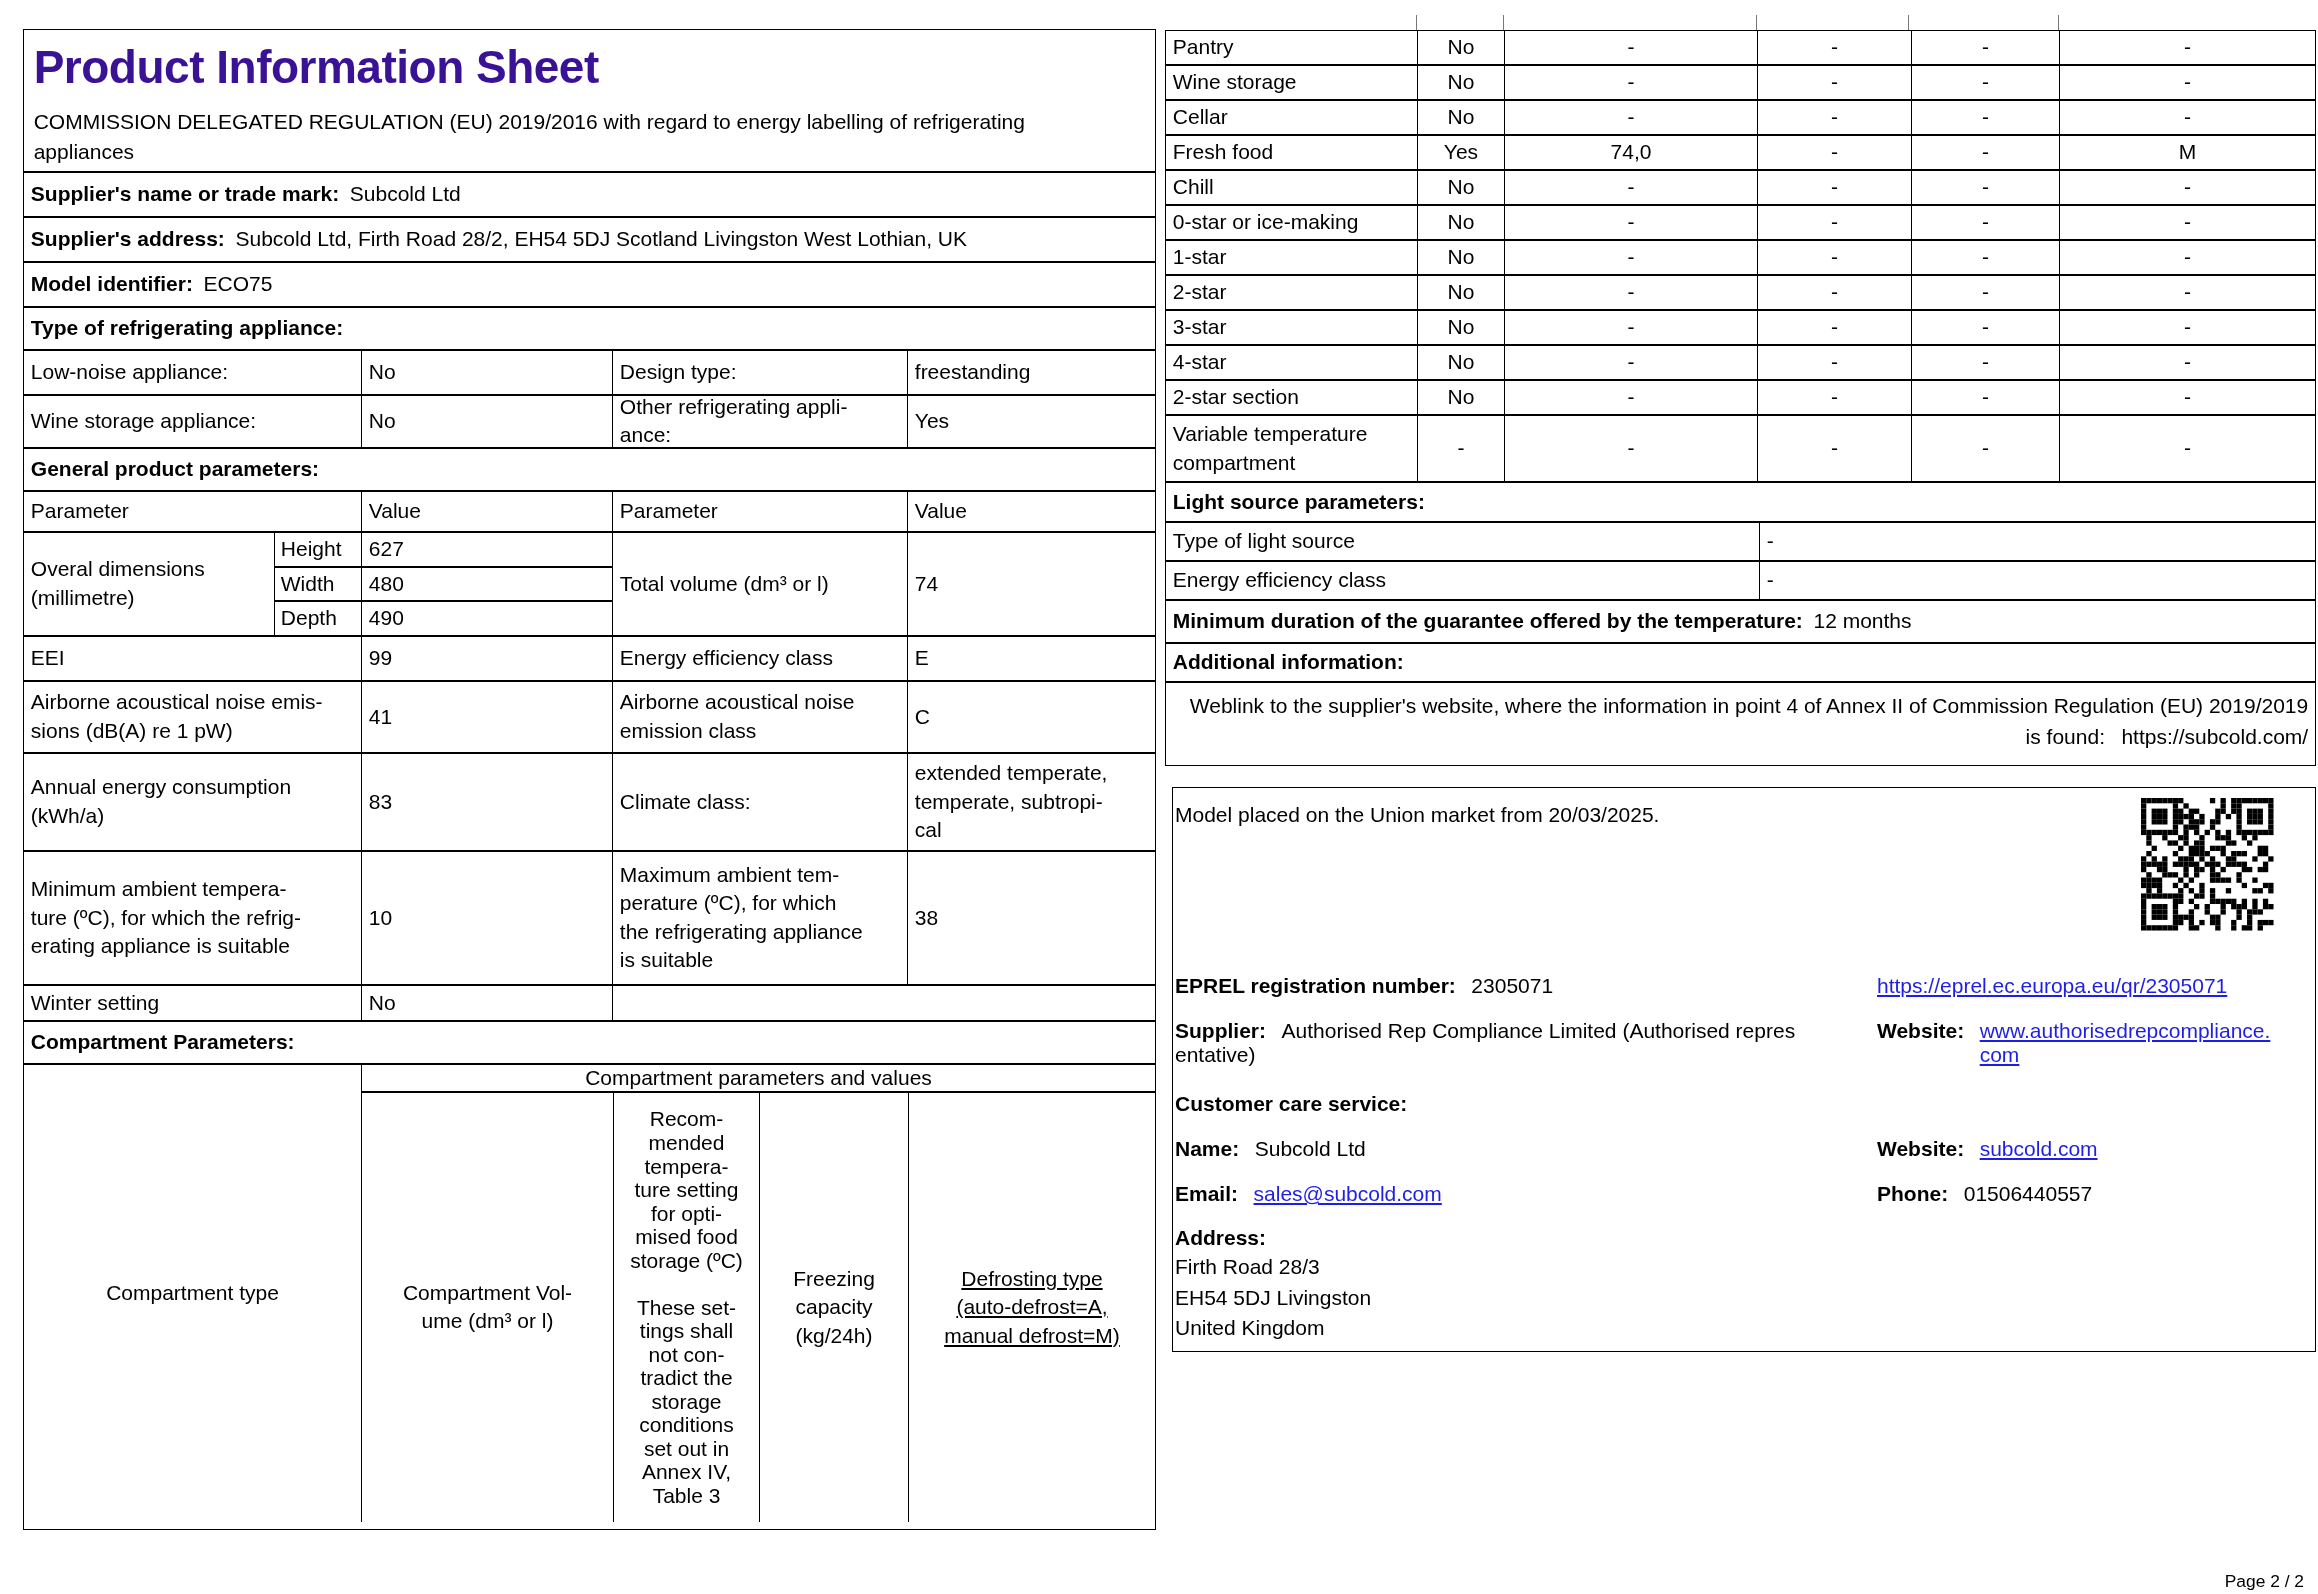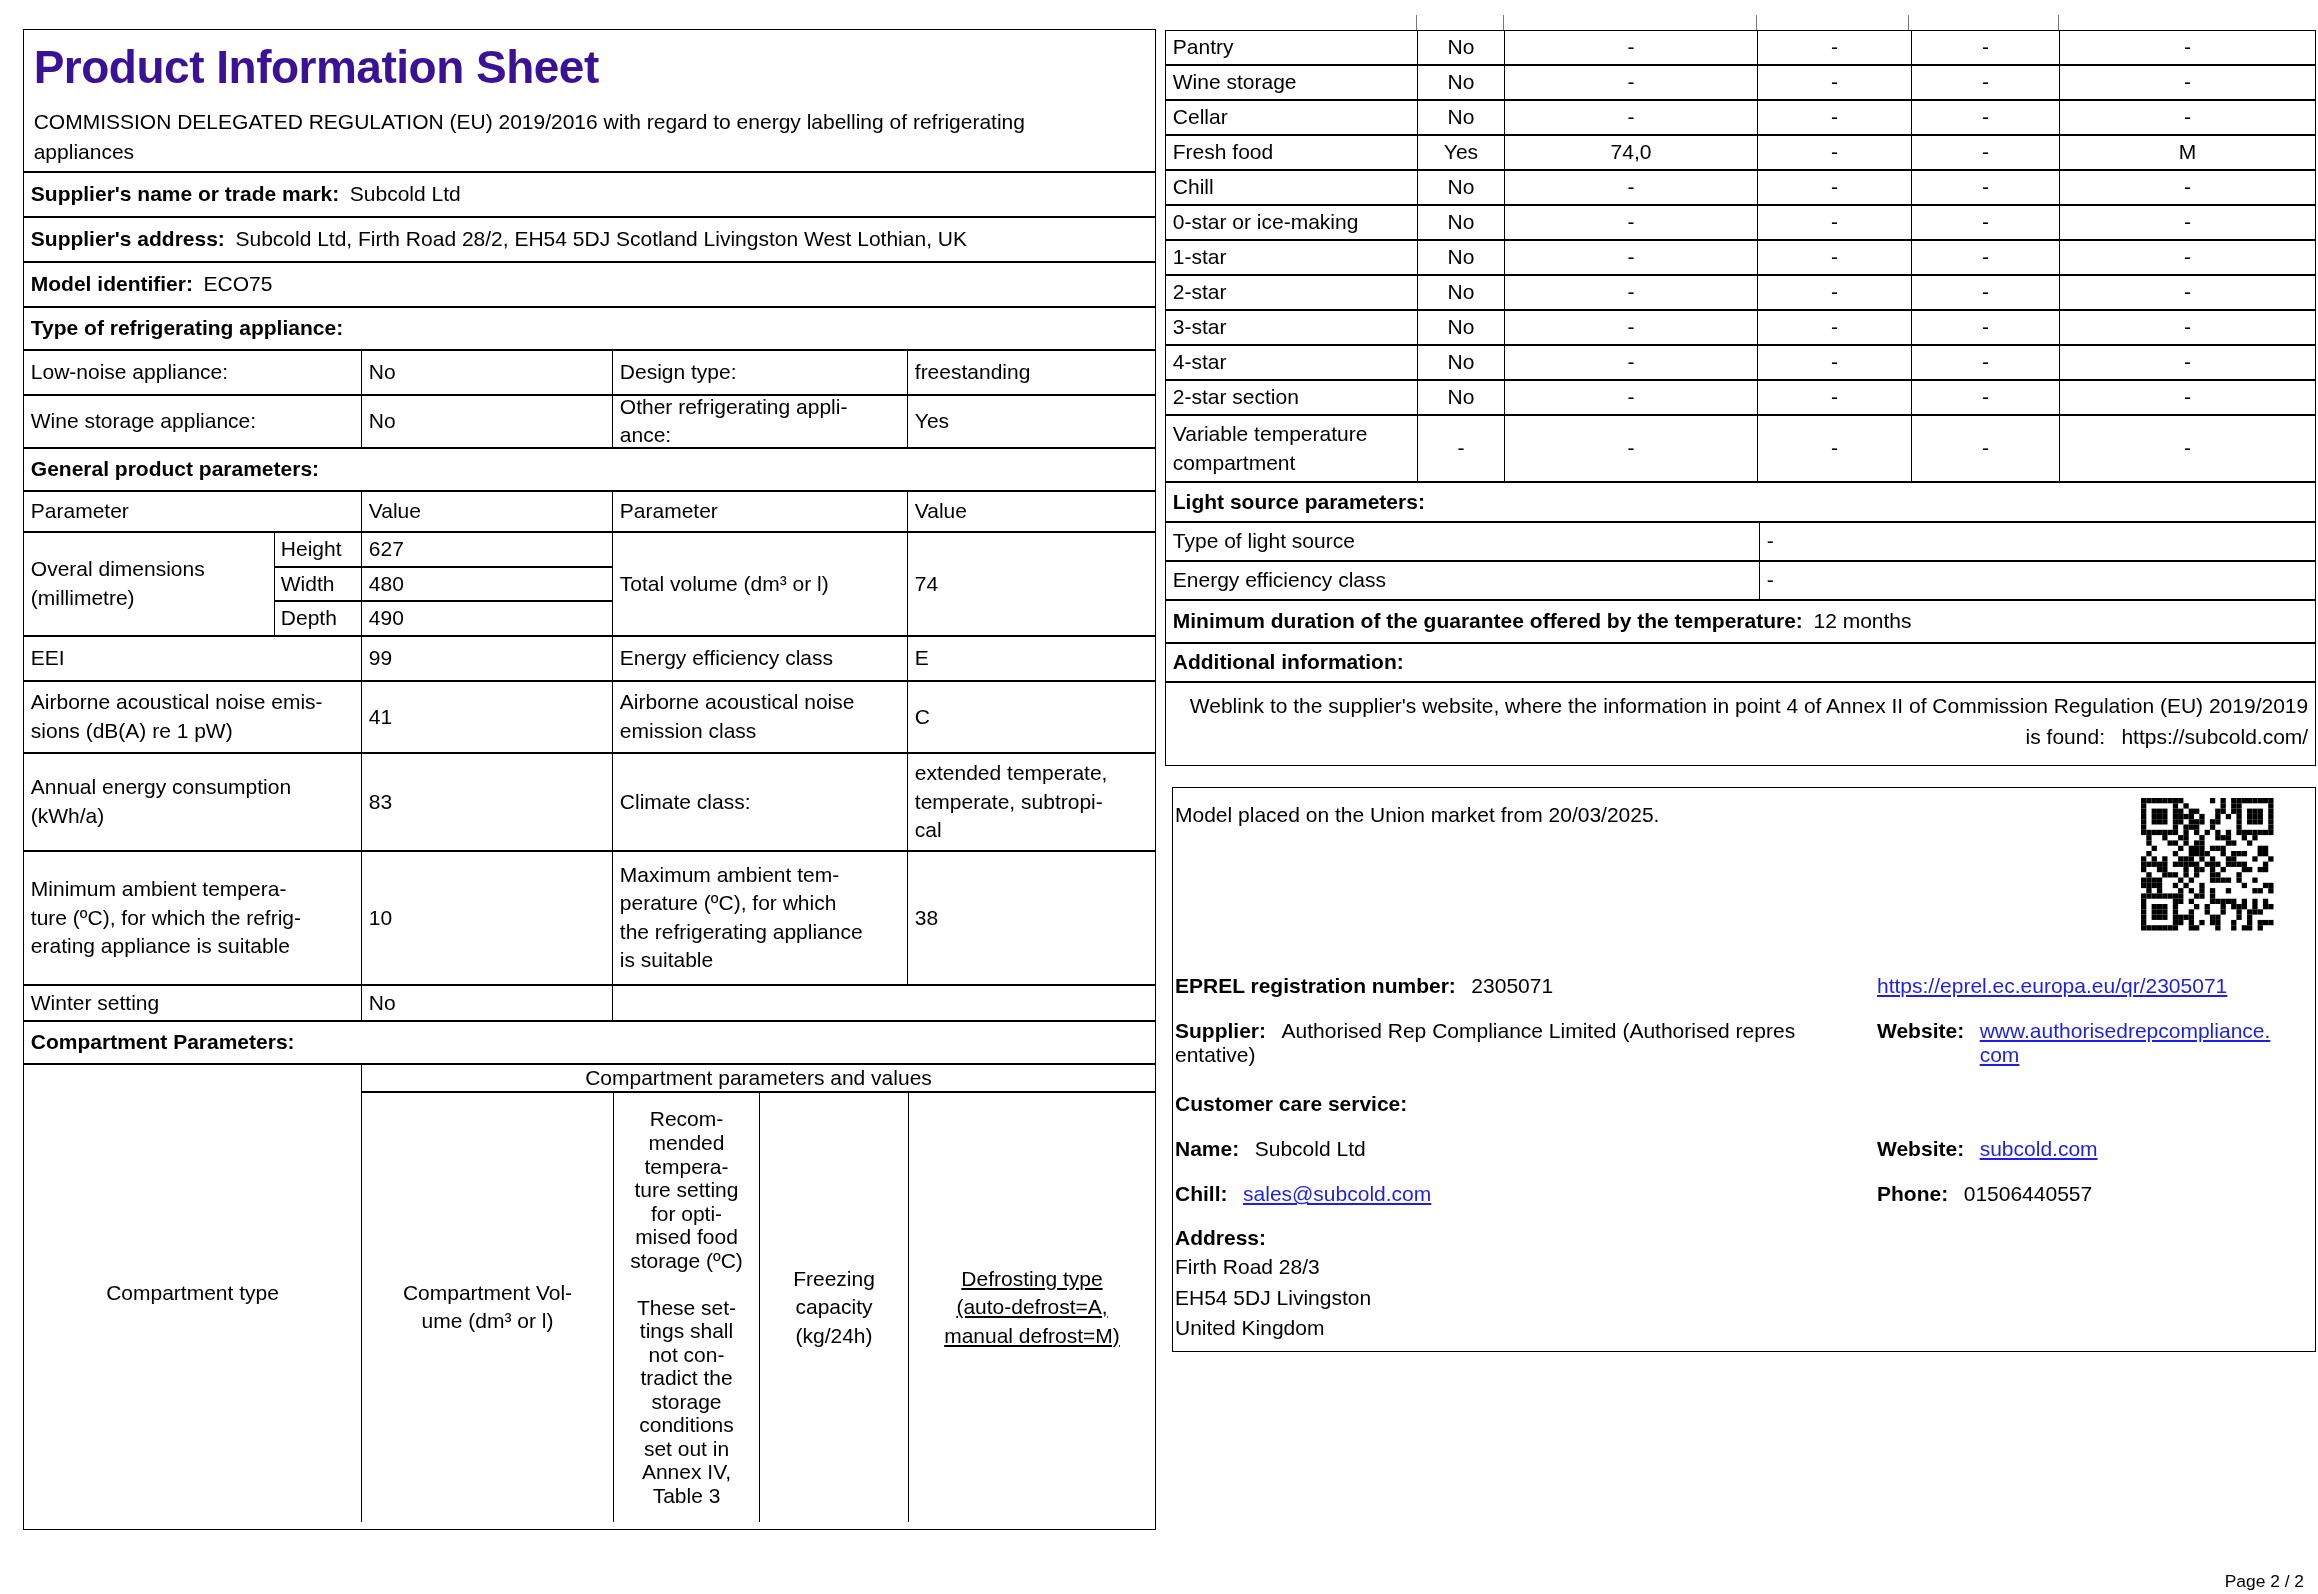--- a/index.html
+++ b/index.html
@@ -711,21 +711,21 @@
   <div class="abs mleft" style="top:349px">
     <span class="lab">Name:</span>
     <span class="mval">Subcold Ltd</span>
   </div>
   <div class="abs mright" style="top:349px">
     <span class="lab">Website:</span>
     <span class="mval link">subcold.com</span>
   </div>
 
   <div class="abs mleft" style="top:394px">
-    <span class="lab">Chill:</span>
+    <span class="lab">Email:</span>
     <span class="mval link">sales@subcold.com</span>
   </div>
   <div class="abs mright" style="top:394px">
     <span class="lab">Phone:</span>
     <span class="mval">01506440557</span>
   </div>
 
   <div class="abs mleft lab" style="top:438px">Address:</div>
   <div class="abs mleft" style="top:467px">Firth Road 28/3</div>
   <div class="abs mleft" style="top:498px">EH54 5DJ Livingston</div>

